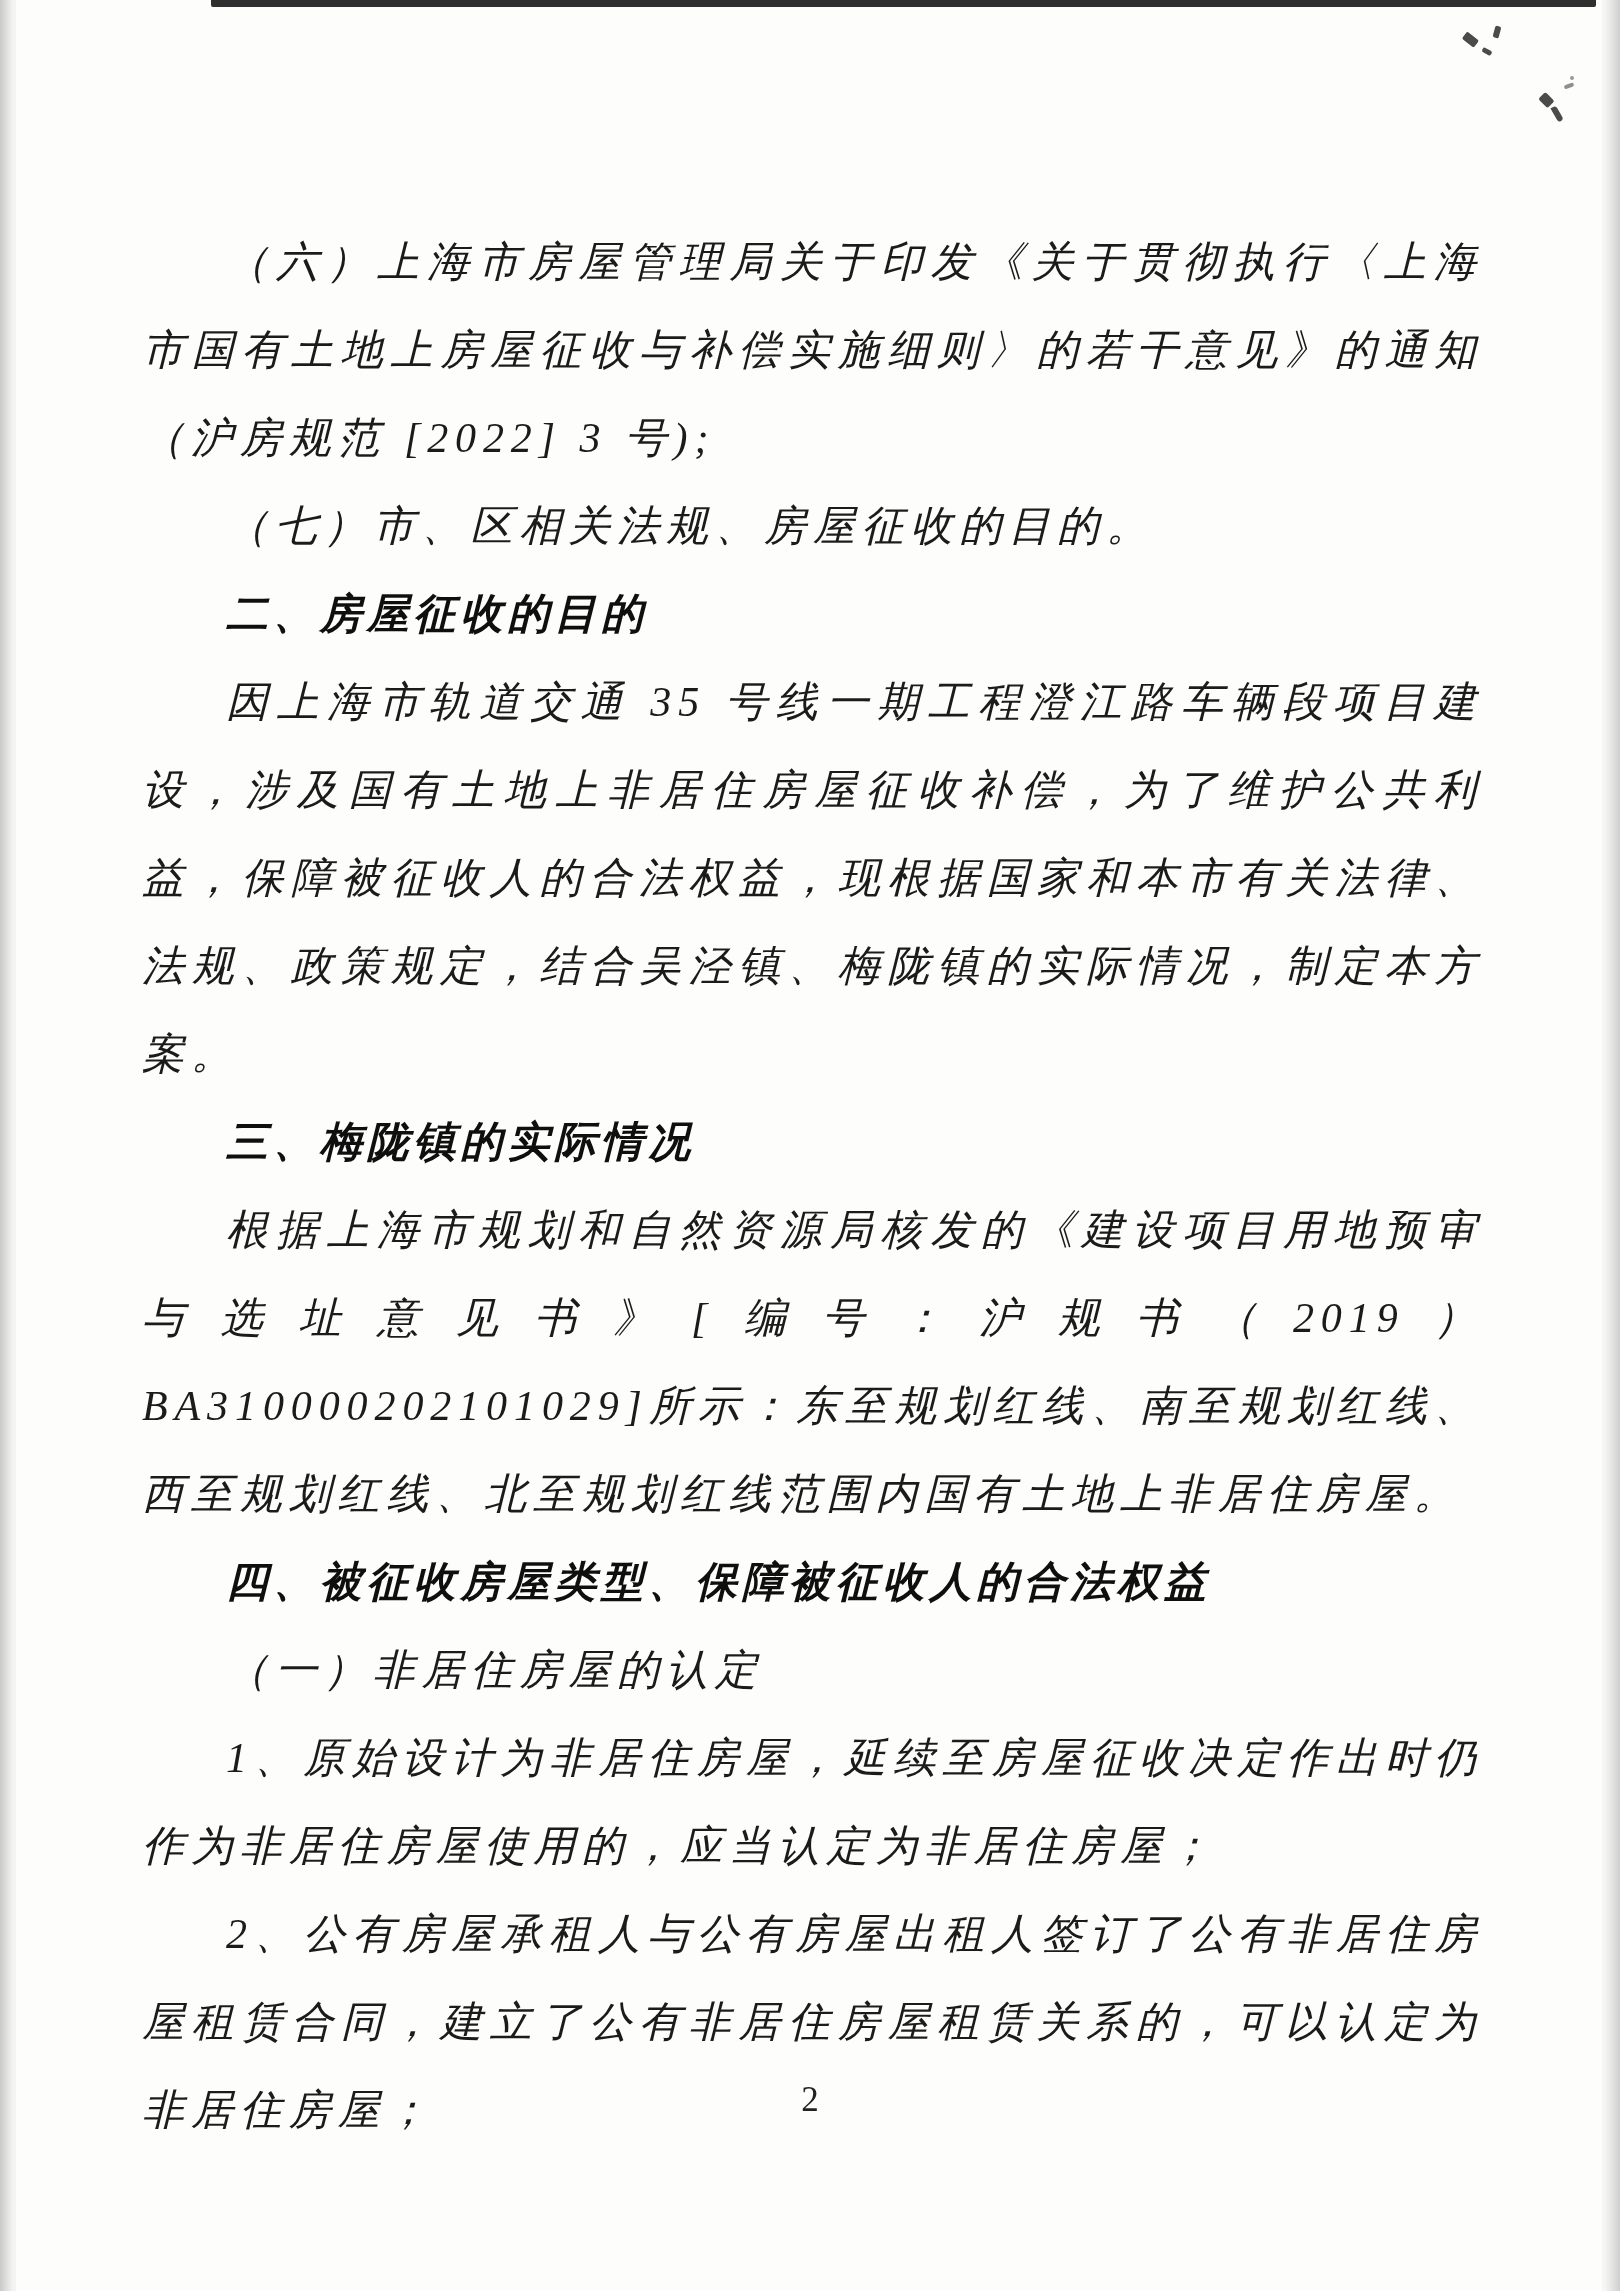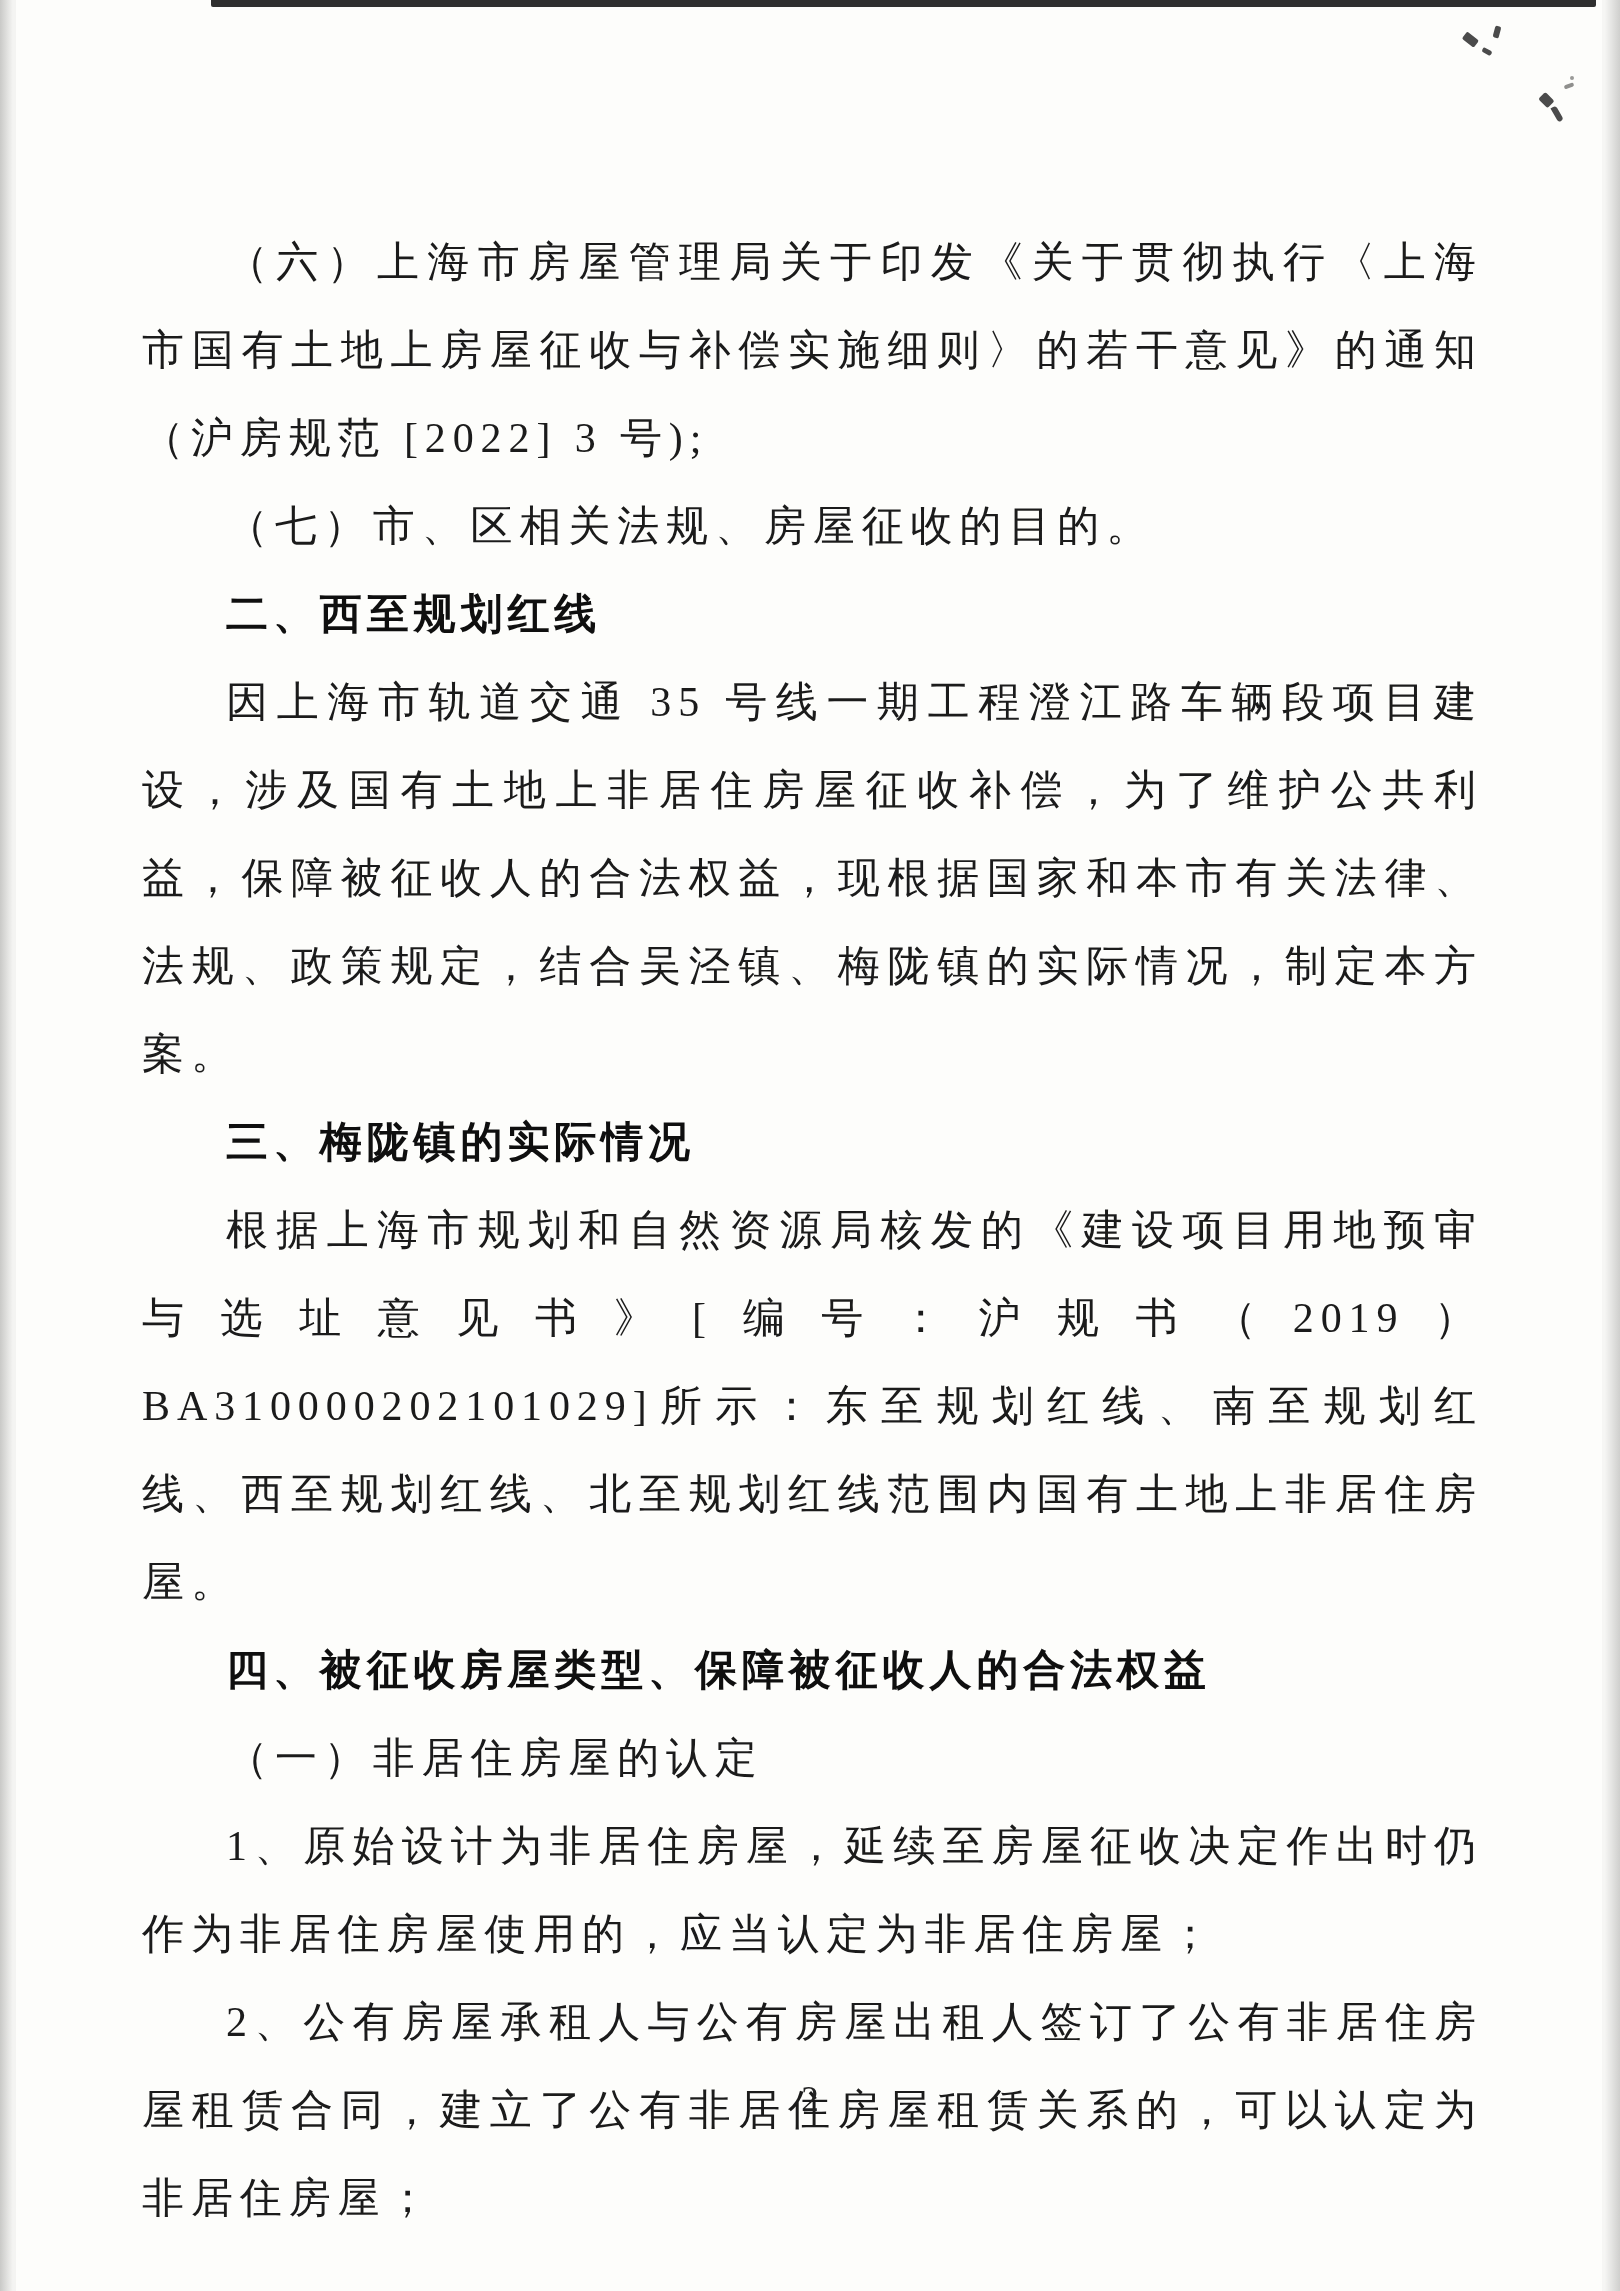--- a/index.html
+++ b/index.html
@@ -46,20 +46,21 @@
     top: 218px;
     width: 1341px;
     font-size: 42px;
     line-height: 88px;
     text-align: justify;
     letter-spacing: 6.9px;
   }
   .content p {
     margin: 0;
     text-indent: 2em;
+    font-style: italic;
   }
   .content p.heading {
     font-family: "Liberation Sans", "DejaVu Sans", sans-serif;
     font-weight: bold;
     color: #0f0f0f;
     letter-spacing: 4.9px;
   }
   .page-number {
     position: absolute;
     top: 2080px;
@@ -84,21 +85,21 @@
   <div class="speck s2"></div>
   <div class="speck s3"></div>
   <div class="speck s4"></div>
   <div class="speck s5"></div>
   <div class="speck s6"></div>
   <div class="speck s7"></div>
 
   <main class="content">
     <p class="body">（六）上海市房屋管理局关于印发《关于贯彻执行〈上海市国有土地上房屋征收与补偿实施细则〉的若干意见》的通知（沪房规范 [2022] 3 号);</p>
     <p class="body">（七）市、区相关法规、房屋征收的目的。</p>
-    <p class="heading">二、西至规划红线</p>
+    <p class="heading">二、房屋征收的目的</p>
     <p class="body">因上海市轨道交通 35 号线一期工程澄江路车辆段项目建设，涉及国有土地上非居住房屋征收补偿，为了维护公共利益，保障被征收人的合法权益，现根据国家和本市有关法律、法规、政策规定，结合吴泾镇、梅陇镇的实际情况，制定本方案。</p>
     <p class="heading">三、梅陇镇的实际情况</p>
     <p class="body">根据上海市规划和自然资源局核发的《建设项目用地预审与选址意见书》[编号：沪规书（2019）BA310000202101029]所示：东至规划红线、南至规划红线、西至规划红线、北至规划红线范围内国有土地上非居住房屋。</p>
     <p class="heading">四、被征收房屋类型、保障被征收人的合法权益</p>
     <p class="body">（一）非居住房屋的认定</p>
     <p class="body">1、原始设计为非居住房屋，延续至房屋征收决定作出时仍作为非居住房屋使用的，应当认定为非居住房屋；</p>
     <p class="body">2、公有房屋承租人与公有房屋出租人签订了公有非居住房屋租赁合同，建立了公有非居住房屋租赁关系的，可以认定为非居住房屋；</p>
   </main>
 
   <div class="page-number">2</div>

